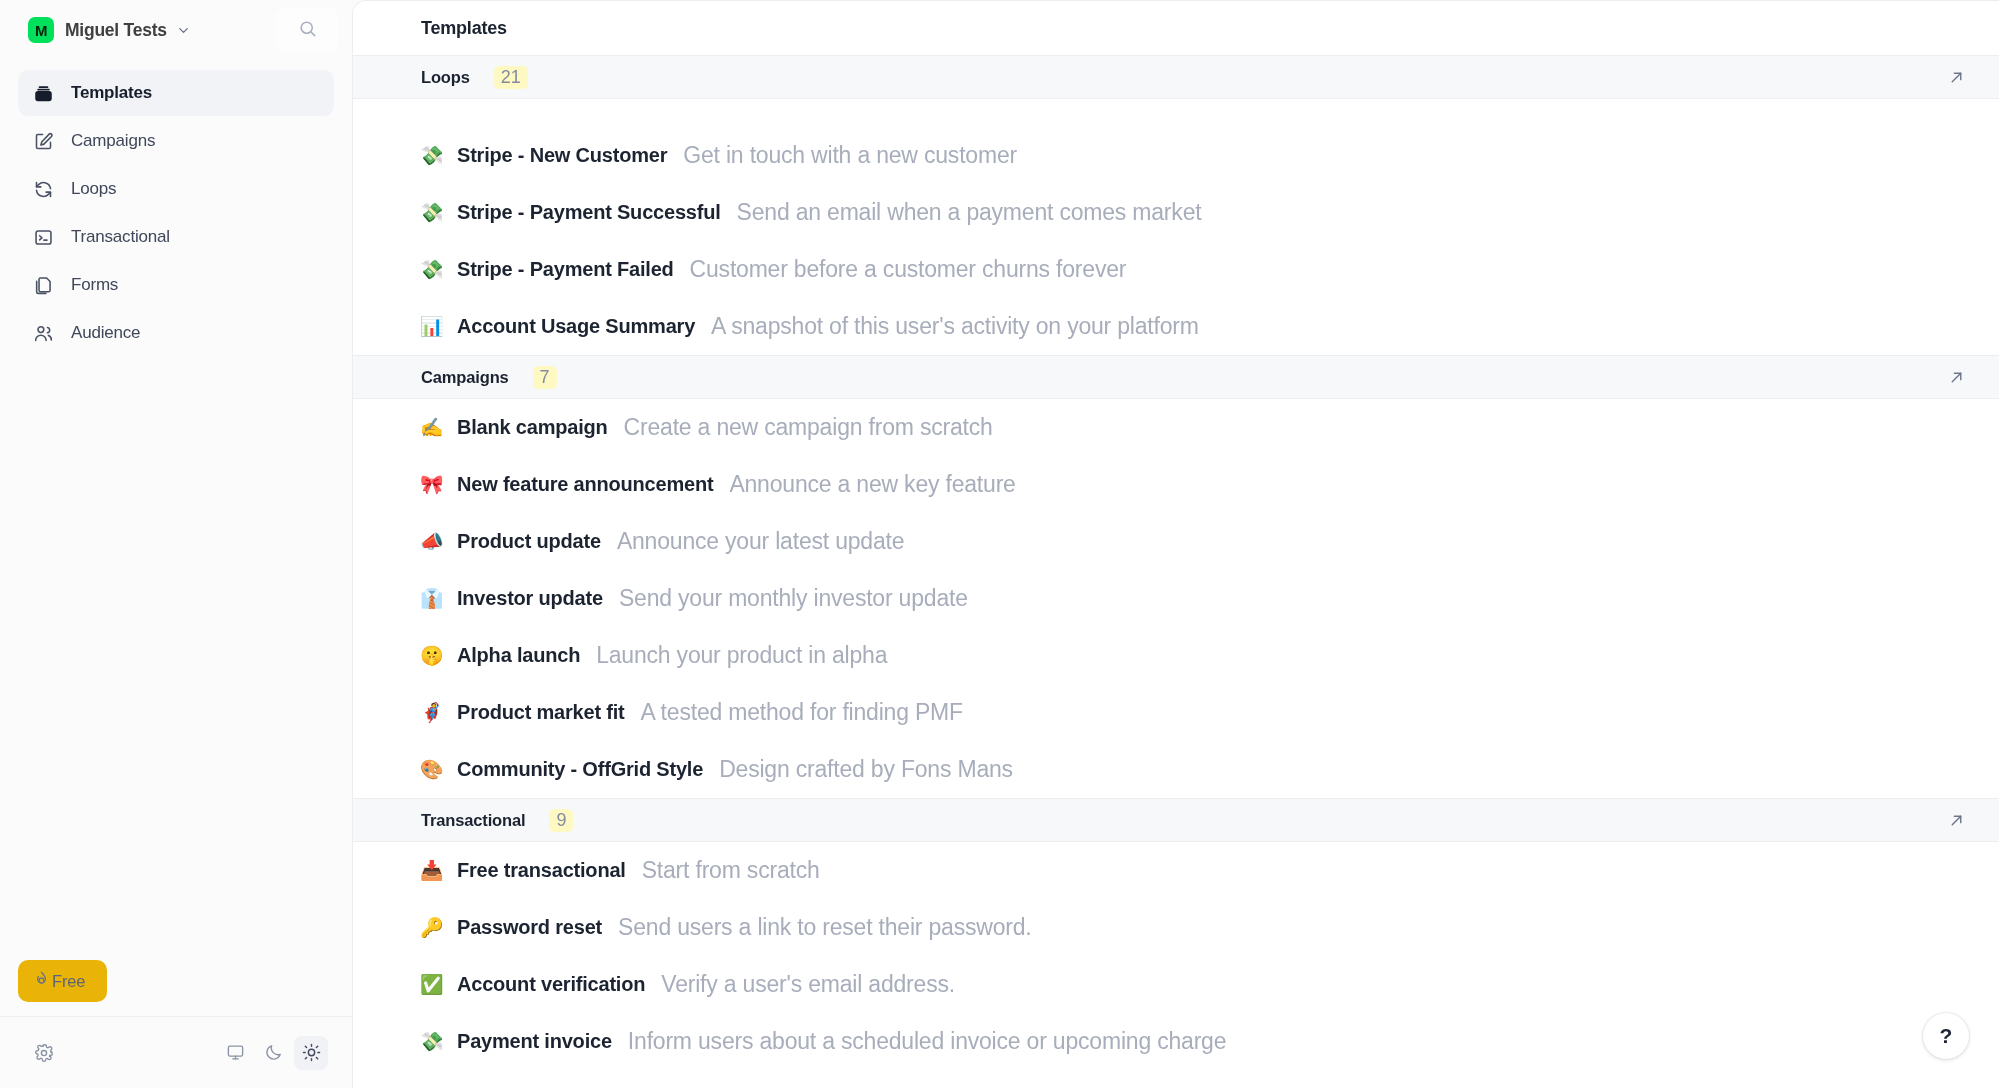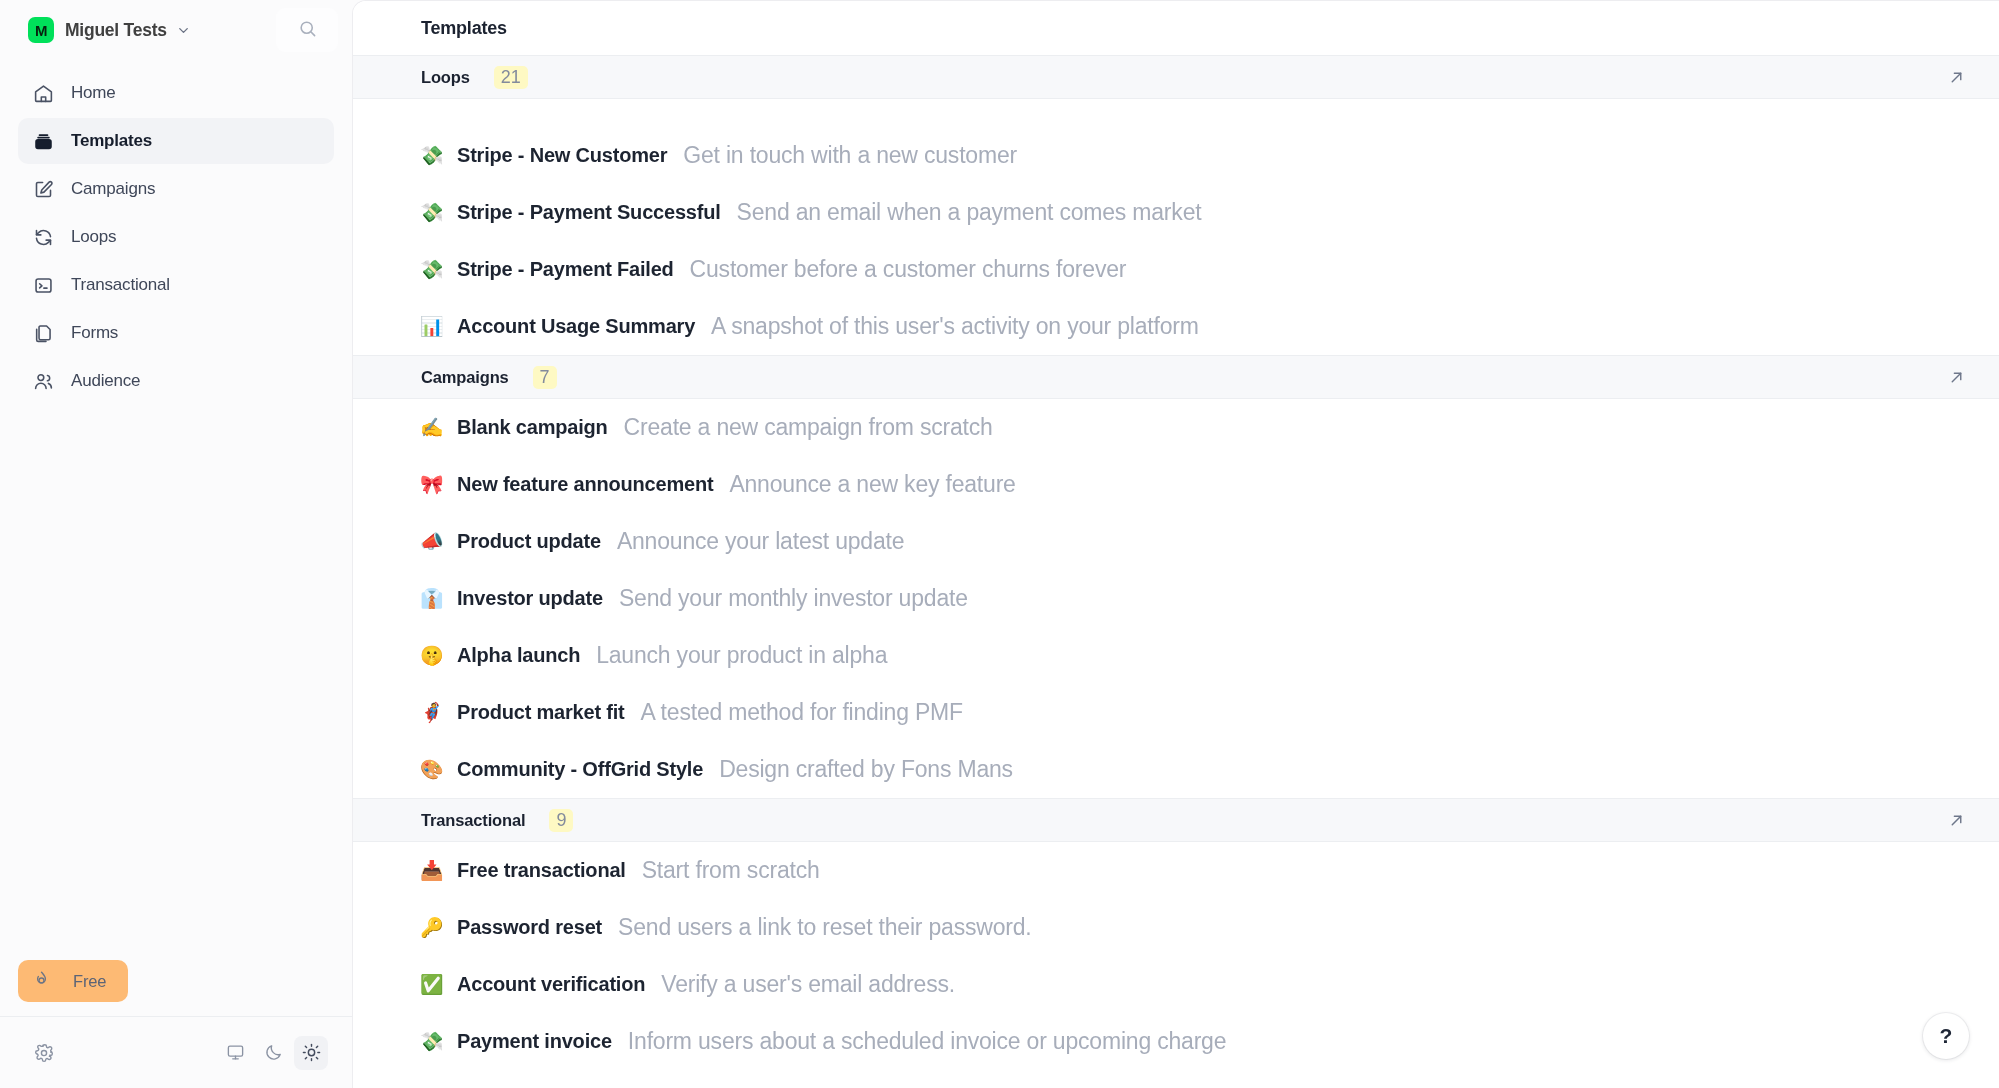--- a/index.html
+++ b/index.html
@@ -88,24 +88,24 @@
   .nav-item.active .nav-label { color: #161d2c; font-weight: 600; }
   .nav-icon { width: 22px; height: 22px; display: flex; align-items: center; justify-content: center; flex: 0 0 22px; }
   .nav-label { font-size: 17px; color: #3f4759; letter-spacing: -0.2px; }
 
   .sb-spacer { flex: 1 1 auto; }
 
   .sb-plan-wrap { padding: 0 18px 14px 18px; }
   .plan-pill {
     display: inline-flex;
     align-items: center;
-    gap: 22px;
+    gap: 1px;
     height: 42px;
     padding: 0 22px 0 14px;
-    background: #fdba74;
+    background: #eab308;
     border-radius: 10px;
     cursor: pointer;
   }
   .plan-label { font-size: 16.5px; color: #5c6476; letter-spacing: -0.2px; }
 
   .sb-footer {
     border-top: 1px solid #eceef1;
     height: 72px;
     display: flex;
     align-items: center;
@@ -280,29 +280,20 @@
           <svg width="19" height="19" viewBox="0 0 24 24" fill="none" stroke="#a9b0bd" stroke-width="2" stroke-linecap="round" stroke-linejoin="round">
               <circle cx="11" cy="11" r="7"></circle>
               <line x1="16.5" y1="16.5" x2="21" y2="21"></line>
             </svg>
         </span>
       </div>
     </div>
 
     <nav class="sb-nav">
 
-      <div class="nav-item">
-        <span class="nav-icon">
-          <svg width="21" height="21" viewBox="0 0 24 24" fill="none" stroke="#4a5264" stroke-width="1.8" stroke-linecap="round" stroke-linejoin="round">
-              <path d="M3 10.2 12 3.5l9 6.7V20a1 1 0 0 1-1 1H4a1 1 0 0 1-1-1z"></path>
-              <path d="M9.5 21v-5h5v5"></path>
-            </svg>
-        </span>
-        <span class="nav-label">Home</span>
-      </div>
 
       <div class="nav-item active">
         <span class="nav-icon">
           <svg width="21" height="21" viewBox="0 0 24 24" fill="none" stroke="#151d2d" stroke-width="1.9" stroke-linecap="round" stroke-linejoin="round">
             <rect x="3.5" y="10" width="17" height="10" rx="2.2" fill="#151d2d" stroke="#151d2d"></rect>
             <path d="M5.8 7.6h12.4"></path>
               <path d="M7.4 4.8h9.2"></path>
           </svg>
         </span>
         <span class="nav-label">Templates</span>

